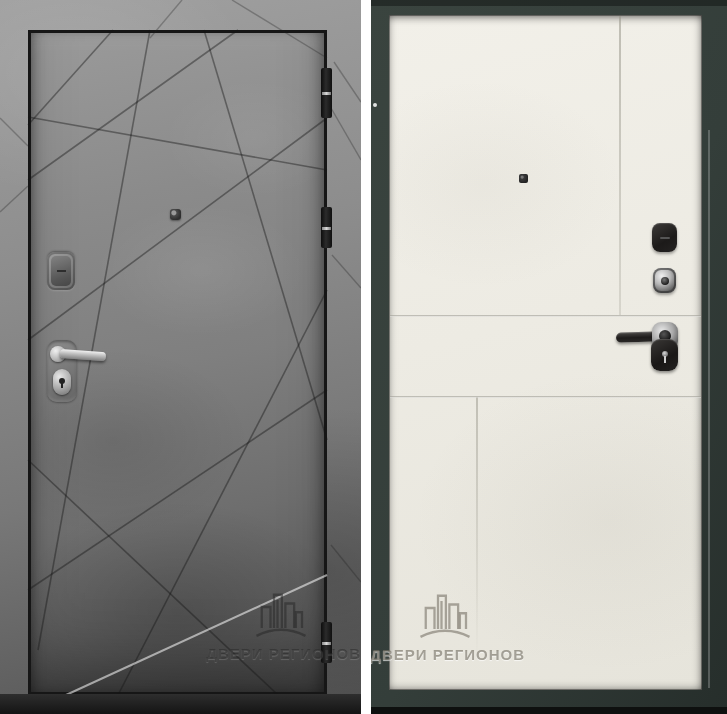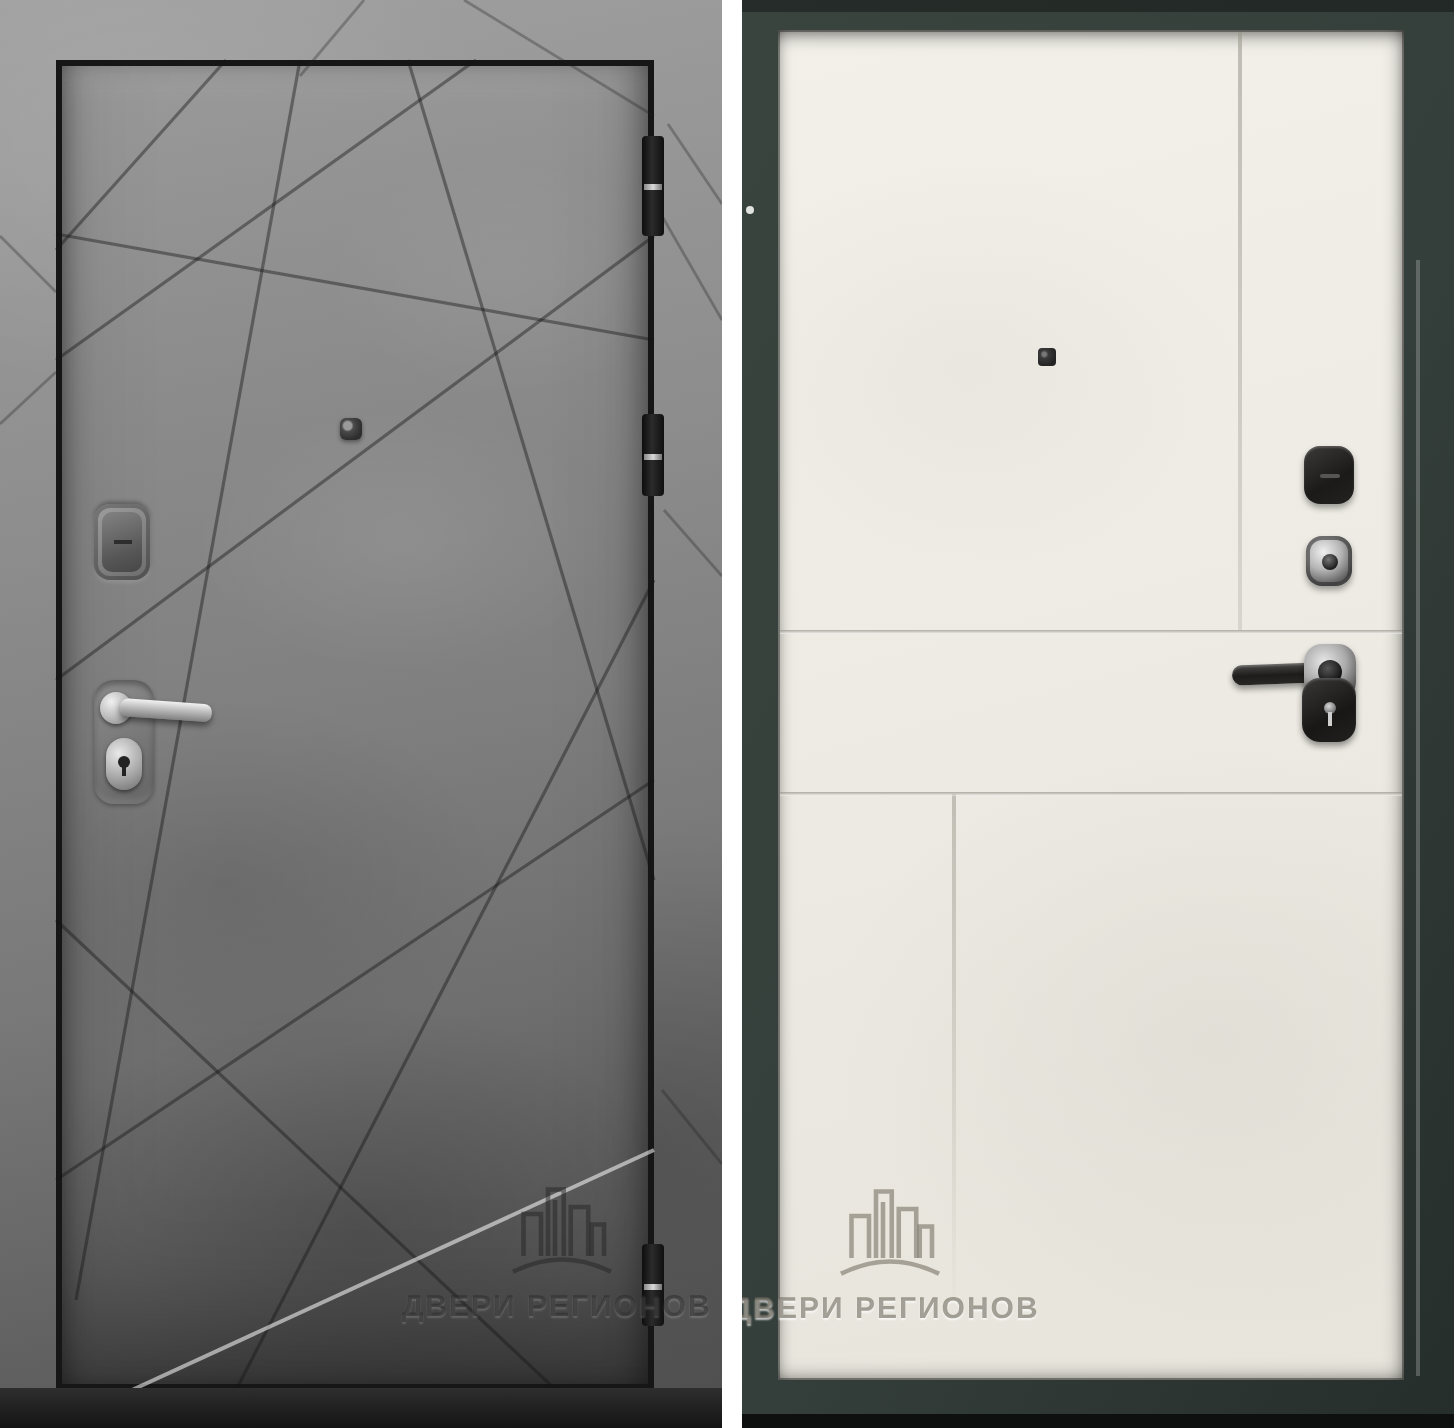--- a/index.html
+++ b/index.html
@@ -61,21 +61,21 @@
   .cyl{position:absolute;left:53px;top:369px;width:18px;height:26px;border-radius:9px;
       background:radial-gradient(circle at 35% 30%, #e8e8e8, #a8a8a8 55%, #6f6f6f);
       box-shadow:0 1px 2px rgba(0,0,0,.5);}
   .cyl .hole{position:absolute;left:50%;top:50%;width:6px;height:6px;margin:-4px 0 0 -3px;border-radius:50%;background:#222;}
   .cyl .stem{position:absolute;left:50%;top:50%;width:2px;height:7px;margin:-1px 0 0 -1px;background:#222;}
 
   .door-shadow{position:absolute;left:0;top:694px;width:361px;height:20px;
       background:linear-gradient(180deg,#2e2e2e,#141414);}
 
   
-  .wm{position:absolute;pointer-events:none;text-align:left;}
+  .wm{position:absolute;pointer-events:none;text-align:right;}
   .wm .logo{display:block;margin:0 auto;}
   .wm .wm-text{display:block;font-weight:700;font-size:15px;letter-spacing:1px;white-space:nowrap;
       font-family:"Liberation Sans",sans-serif;}
   .wm-left{left:201px;top:583px;width:160px;color:rgba(35,35,35,.50);}
   .wm-left .wm-text{color:rgba(38,38,38,.52);text-shadow:0 1px 1px rgba(255,255,255,.18);}
   .wm-right{left:-6px;top:584px;width:160px;color:rgba(110,104,92,.55);}
   .wm-right .wm-text{color:rgba(112,106,94,.62);text-shadow:0 1px 1px rgba(255,255,255,.7);}
 
   
   .divider{position:absolute;left:361px;top:0;width:10px;height:714px;background:var(--divider-white,#ffffff);}

